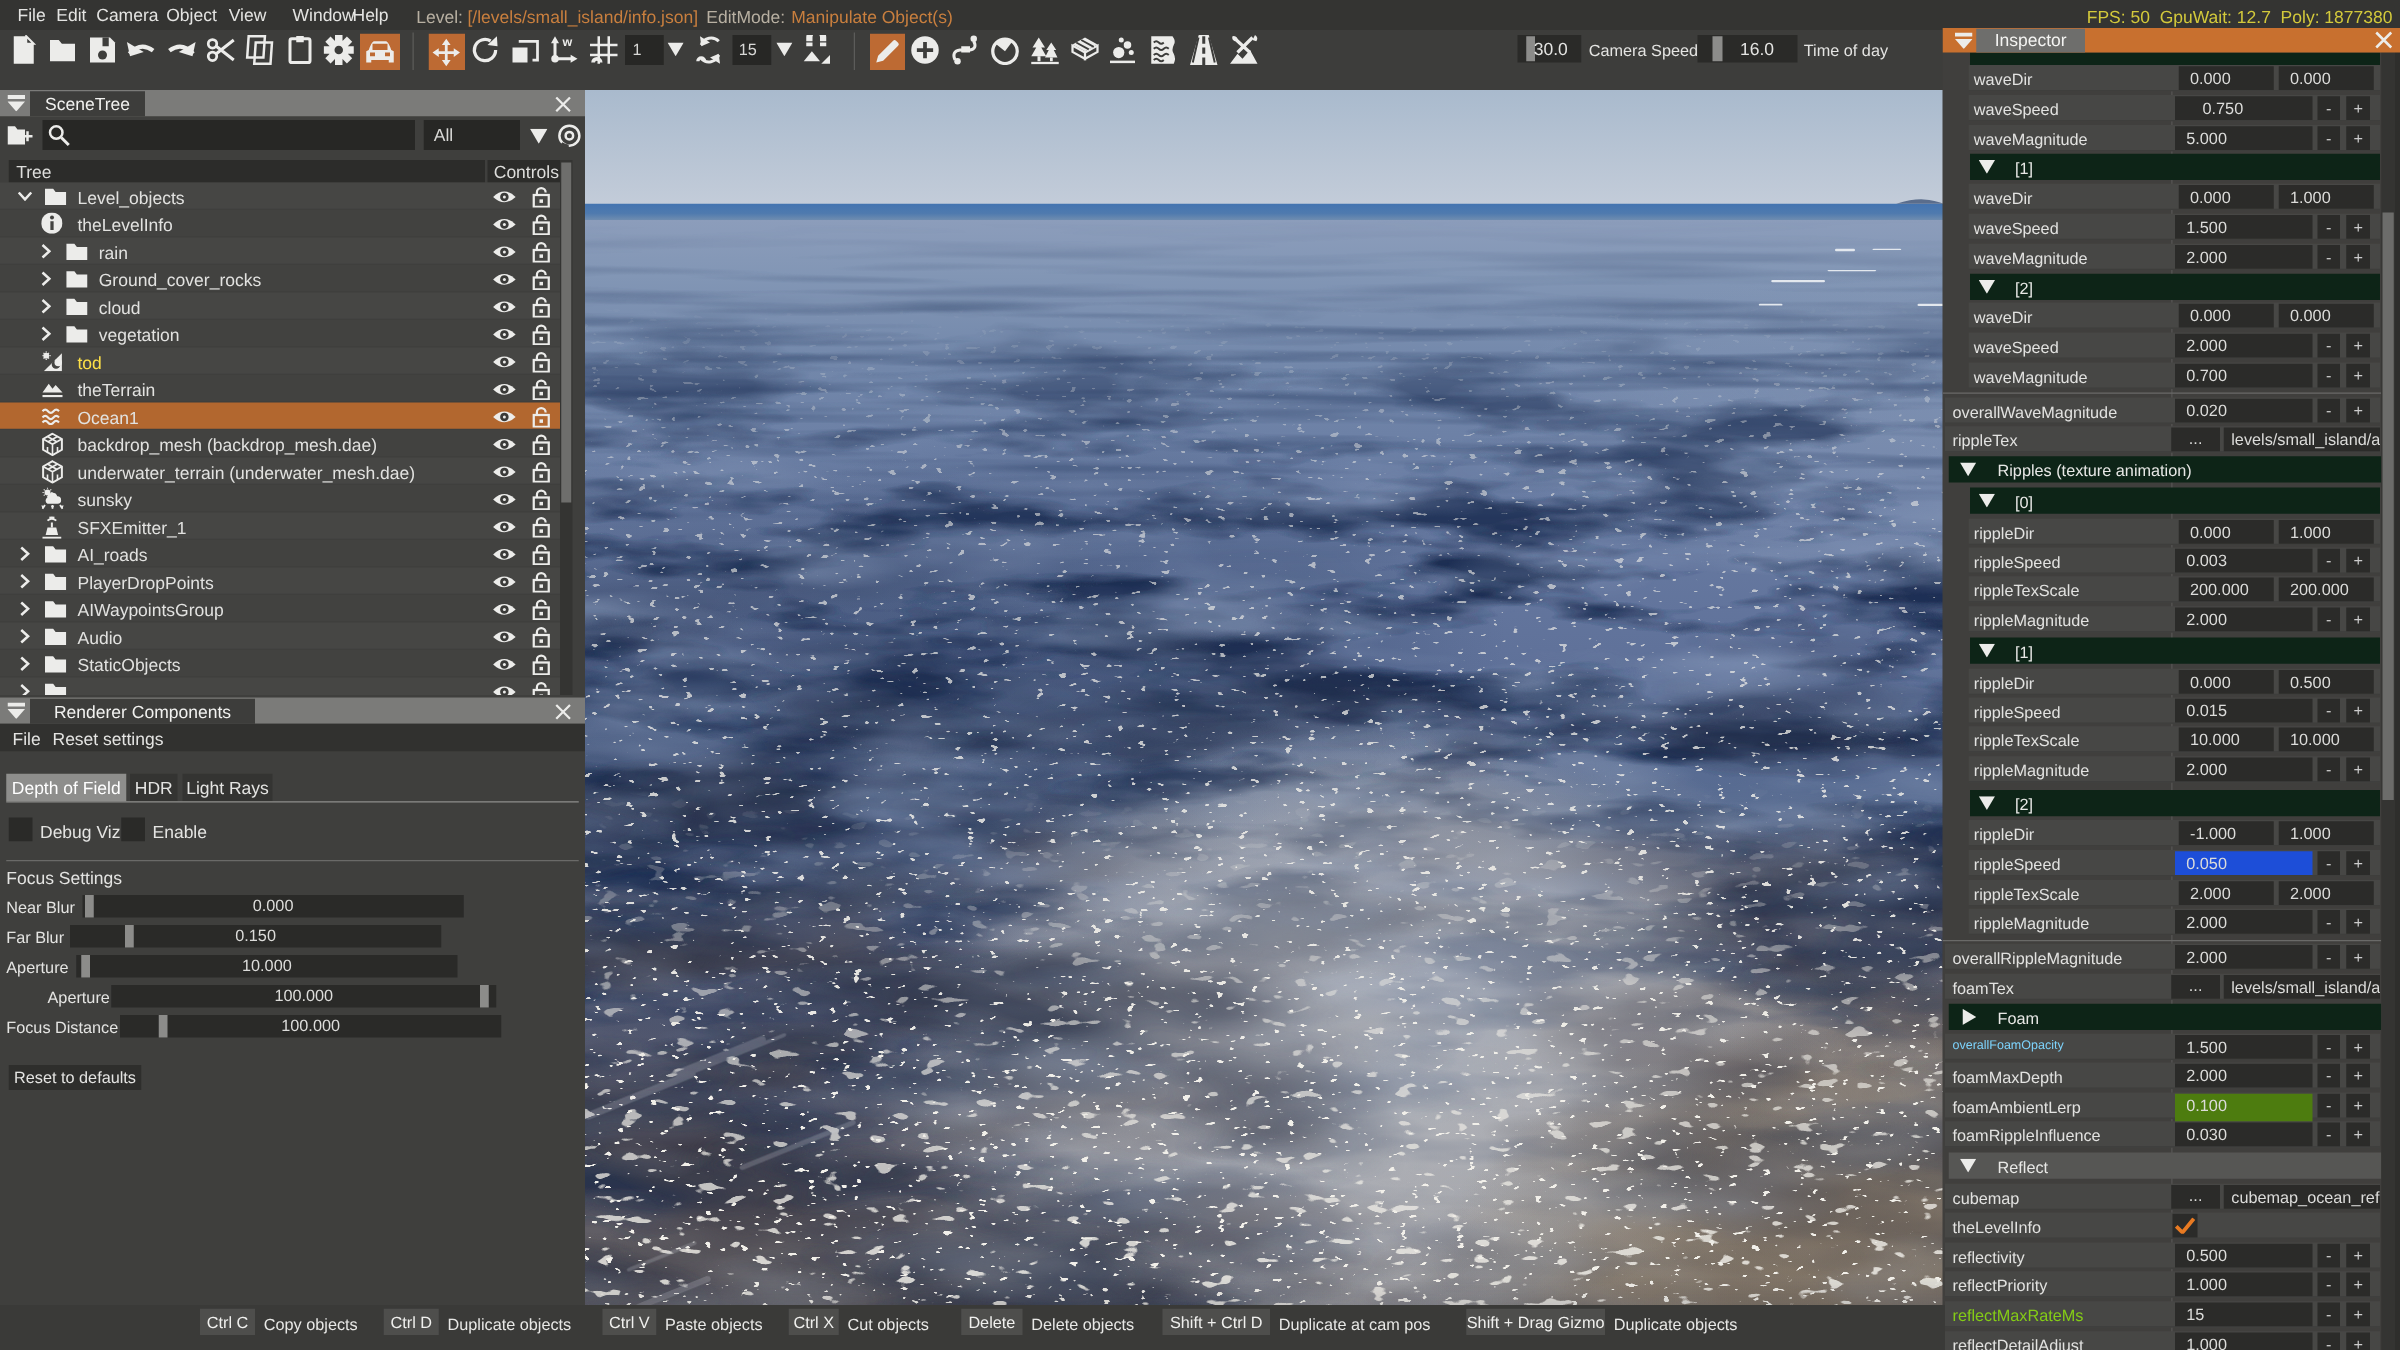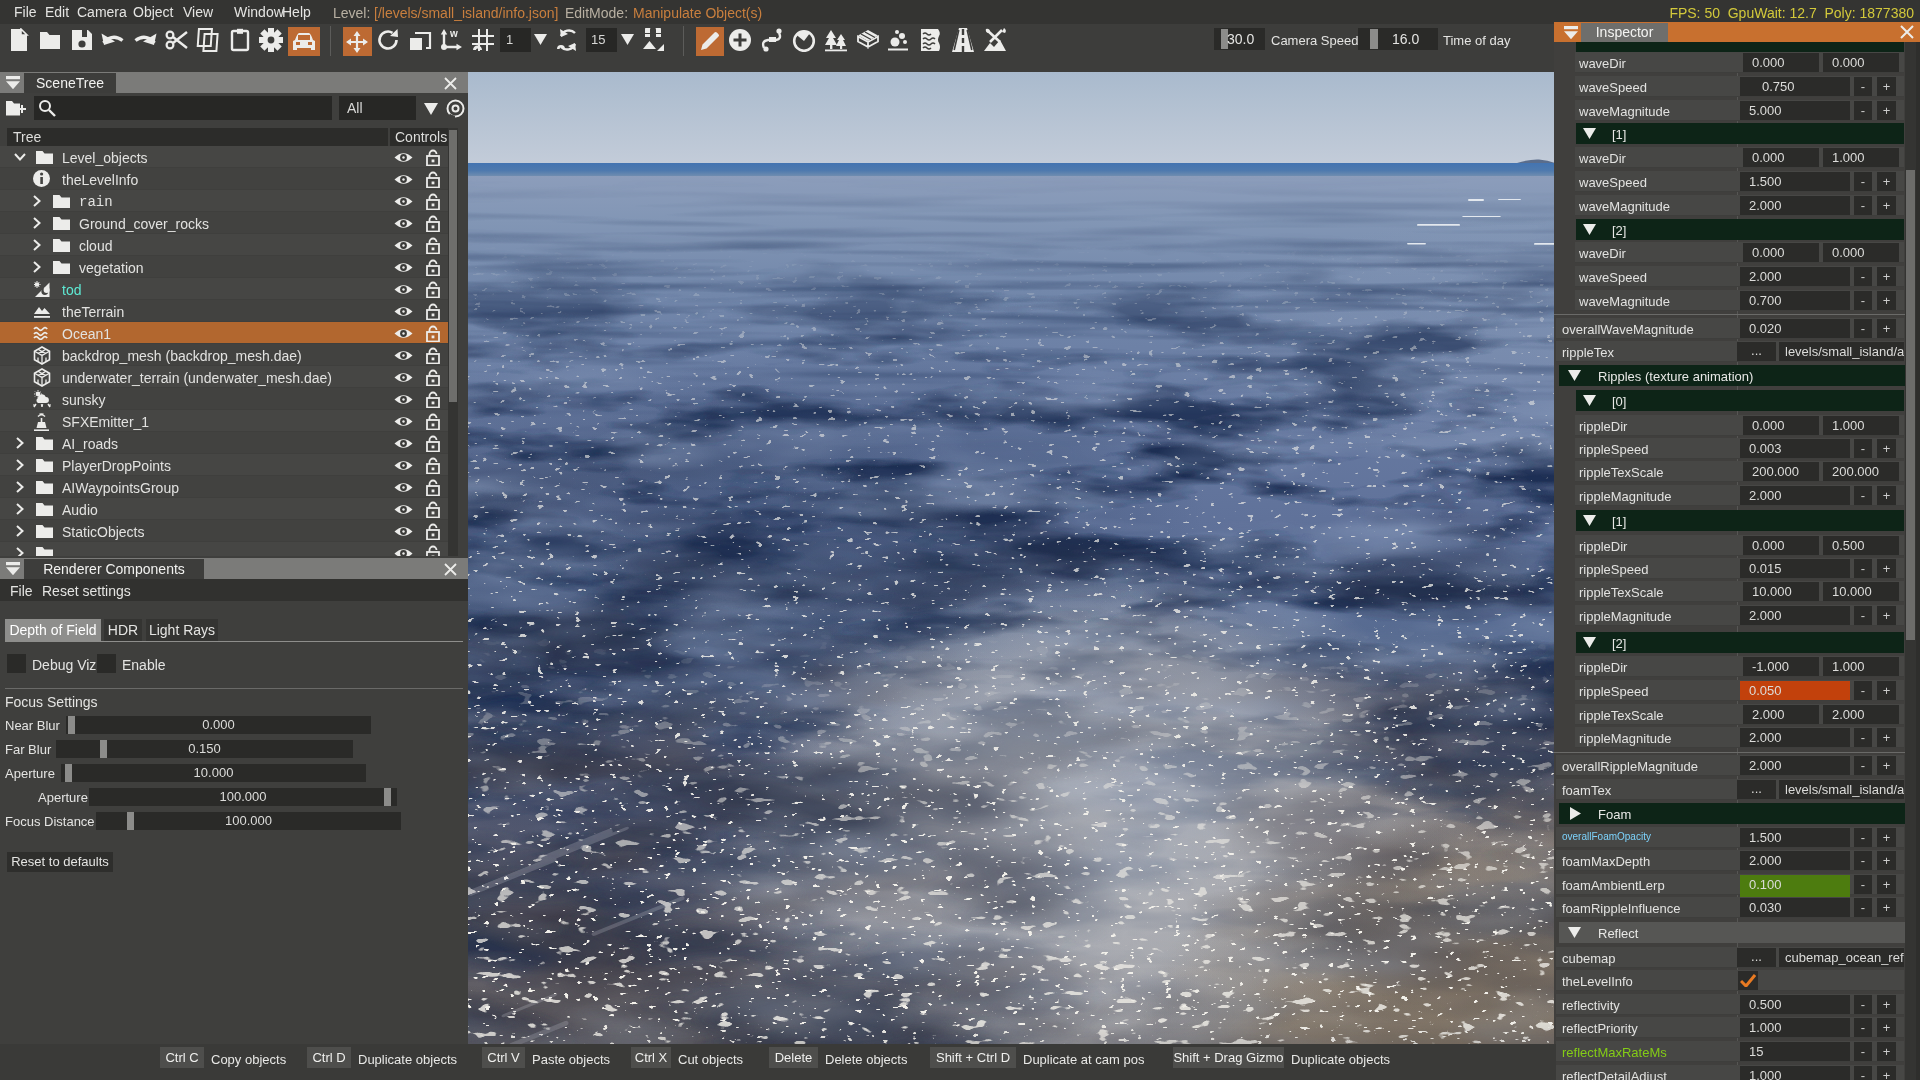--- a/index.html
+++ b/index.html
@@ -515,21 +515,21 @@
         <path d="M4.5 7 V5 a3.5 3.5 0 0 1 7 0" fill="none" stroke="#ececea" stroke-width="1.8"></path>
         <rect x="6.6" y="10.5" width="2.8" height="2.8" fill="#ececea"></rect>
       </svg>
       <div class="abs" style="left:0;top:118px;width:450px;height:21px;background:#464644;"></div>
       <svg class="abs" style="left:33px;top:123px;" width="8" height="12" viewBox="0 0 8 12">
         <path d="M1 1 L6.5 6 L1 11" fill="none" stroke="#ececea" stroke-width="2"></path>
       </svg>
       <svg class="abs" style="left:53px;top:122px;" width="17" height="14" viewBox="0 0 17 14">
         <path d="M0 1 h6.5 l2 2.5 H17 v11 H0 z" fill="#ececea"></path>
       </svg>
-      <span class="abs" style="left:79px;top:122px;font-size:14px;color:#e2e2e0;font-family:Liberation Mono, monospace;">rain</span>
+      <span class="abs" style="left:79px;top:122px;font-size:14px;color:#e2e2e0;">rain</span>
       <svg class="abs" style="left:394px;top:123px;" width="19" height="13" viewBox="0 0 19 13">
         <path d="M0.5 6.5 Q9.5 -2 18.5 6.5 Q9.5 15 0.5 6.5 z" fill="#ececea"></path>
         <circle cx="9.5" cy="6.5" r="3.4" fill="#3a3a38"></circle>
         <circle cx="9.5" cy="6.5" r="1.2" fill="#ececea"></circle>
       </svg>
       <svg class="abs" style="left:425px;top:121px;" width="16" height="17" viewBox="0 0 16 17">
         <rect x="2" y="7" width="12" height="9.5" fill="none" stroke="#ececea" stroke-width="1.8"></rect>
         <path d="M4.5 7 V5 a3.5 3.5 0 0 1 7 0" fill="none" stroke="#ececea" stroke-width="1.8"></path>
         <rect x="6.6" y="10.5" width="2.8" height="2.8" fill="#ececea"></rect>
       </svg>
@@ -588,21 +588,21 @@
         <rect x="6.6" y="10.5" width="2.8" height="2.8" fill="#ececea"></rect>
       </svg>
       <div class="abs" style="left:0;top:206px;width:450px;height:21px;background:#464644;"></div>
       <svg class="abs" style="left:33px;top:209px;" width="17" height="16" viewBox="0 0 17 16">
         <path d="M16.5 16 H2 L16.5 1.5 z" fill="#ececea"></path>
         <circle cx="4" cy="3.5" r="2.3" fill="#ececea"></circle>
         <path d="M4 0v1M4 6v1M1 3.5h1M6.5 3.5h1M1.8 1.3l.8.8M5.4 5l.8.8M6.2 1.3l-.8.8M2.6 5l-.8.8" stroke="#ececea" stroke-width="1"></path>
         <circle cx="11.8" cy="10.5" r="3.4" fill="#434341"></circle>
         <circle cx="13.6" cy="9" r="3" fill="#ececea"></circle>
       </svg>
-      <span class="abs" style="left:62px;top:210px;font-size:14px;color:#5eead4;">tod</span>
+      <span class="abs" style="left:62px;top:210px;font-size:14px;color:#fde047;">tod</span>
       <svg class="abs" style="left:394px;top:211px;" width="19" height="13" viewBox="0 0 19 13">
         <path d="M0.5 6.5 Q9.5 -2 18.5 6.5 Q9.5 15 0.5 6.5 z" fill="#ececea"></path>
         <circle cx="9.5" cy="6.5" r="3.4" fill="#3a3a38"></circle>
         <circle cx="9.5" cy="6.5" r="1.2" fill="#ececea"></circle>
       </svg>
       <svg class="abs" style="left:425px;top:209px;" width="16" height="17" viewBox="0 0 16 17">
         <rect x="2" y="7" width="12" height="9.5" fill="none" stroke="#ececea" stroke-width="1.8"></rect>
         <path d="M4.5 7 V5 a3.5 3.5 0 0 1 7 0" fill="none" stroke="#ececea" stroke-width="1.8"></path>
         <rect x="6.6" y="10.5" width="2.8" height="2.8" fill="#ececea"></rect>
       </svg>
@@ -975,21 +975,21 @@
       <svg class="abs" style="left:29px;top:615px;" width="13" height="11" viewBox="0 0 13 11">
         <path d="M0 0 h13 l-6.5 11 z" fill="#ececea"></path>
       </svg>
       <span class="abs" style="left:58px;top:614px;font-size:13px;color:#e8e8e6;">[2]</span>
       <div class="abs" style="left:21px;top:634px;width:329px;height:21px;background:#474745;border-bottom:1px solid #3e3e3c;"></div>
       <span class="abs" style="left:25px;top:638px;font-size:13px;color:#e2e2e0;">rippleDir</span>
       <div class="abs" style="left:189px;top:635px;width:76px;height:19px;background:#2b2b29;color:#dcdcda;font-size:13px;line-height:19px;padding-left:9px;">-1.000</div>
       <div class="abs" style="left:269px;top:635px;width:76px;height:19px;background:#2b2b29;color:#dcdcda;font-size:13px;line-height:19px;padding-left:9px;">1.000</div>
       <div class="abs" style="left:21px;top:658px;width:329px;height:21px;background:#474745;border-bottom:1px solid #3e3e3c;"></div>
       <span class="abs" style="left:25px;top:662px;font-size:13px;color:#e2e2e0;">rippleSpeed</span>
-      <div class="abs" style="left:186px;top:659px;width:110px;height:19px;background:#c2410c;color:#dcdcda;font-size:13px;line-height:19px;padding-left:9px;">0.050</div>
+      <div class="abs" style="left:186px;top:659px;width:110px;height:19px;background:#1d4ed8;color:#dcdcda;font-size:13px;line-height:19px;padding-left:9px;">0.050</div>
       <div class="abs" style="left:300px;top:659px;width:18px;height:19px;background:#2b2b29;color:#cccccc;font-size:13px;line-height:19px;text-align:center;">-</div>
       <div class="abs" style="left:323px;top:659px;width:19px;height:19px;background:#2b2b29;color:#cccccc;font-size:13px;line-height:19px;text-align:center;">+</div>
       <div class="abs" style="left:21px;top:682px;width:329px;height:21px;background:#474745;border-bottom:1px solid #3e3e3c;"></div>
       <span class="abs" style="left:25px;top:686px;font-size:13px;color:#e2e2e0;">rippleTexScale</span>
       <div class="abs" style="left:189px;top:683px;width:76px;height:19px;background:#2b2b29;color:#dcdcda;font-size:13px;line-height:19px;padding-left:9px;">2.000</div>
       <div class="abs" style="left:269px;top:683px;width:76px;height:19px;background:#2b2b29;color:#dcdcda;font-size:13px;line-height:19px;padding-left:9px;">2.000</div>
       <div class="abs" style="left:21px;top:705px;width:329px;height:21px;background:#474745;border-bottom:1px solid #3e3e3c;"></div>
       <span class="abs" style="left:25px;top:709px;font-size:13px;color:#e2e2e0;">rippleMagnitude</span>
       <div class="abs" style="left:186px;top:706px;width:110px;height:19px;background:#2b2b29;color:#dcdcda;font-size:13px;line-height:19px;padding-left:9px;">2.000</div>
       <div class="abs" style="left:300px;top:706px;width:18px;height:19px;background:#2b2b29;color:#cccccc;font-size:13px;line-height:19px;text-align:center;">-</div>

